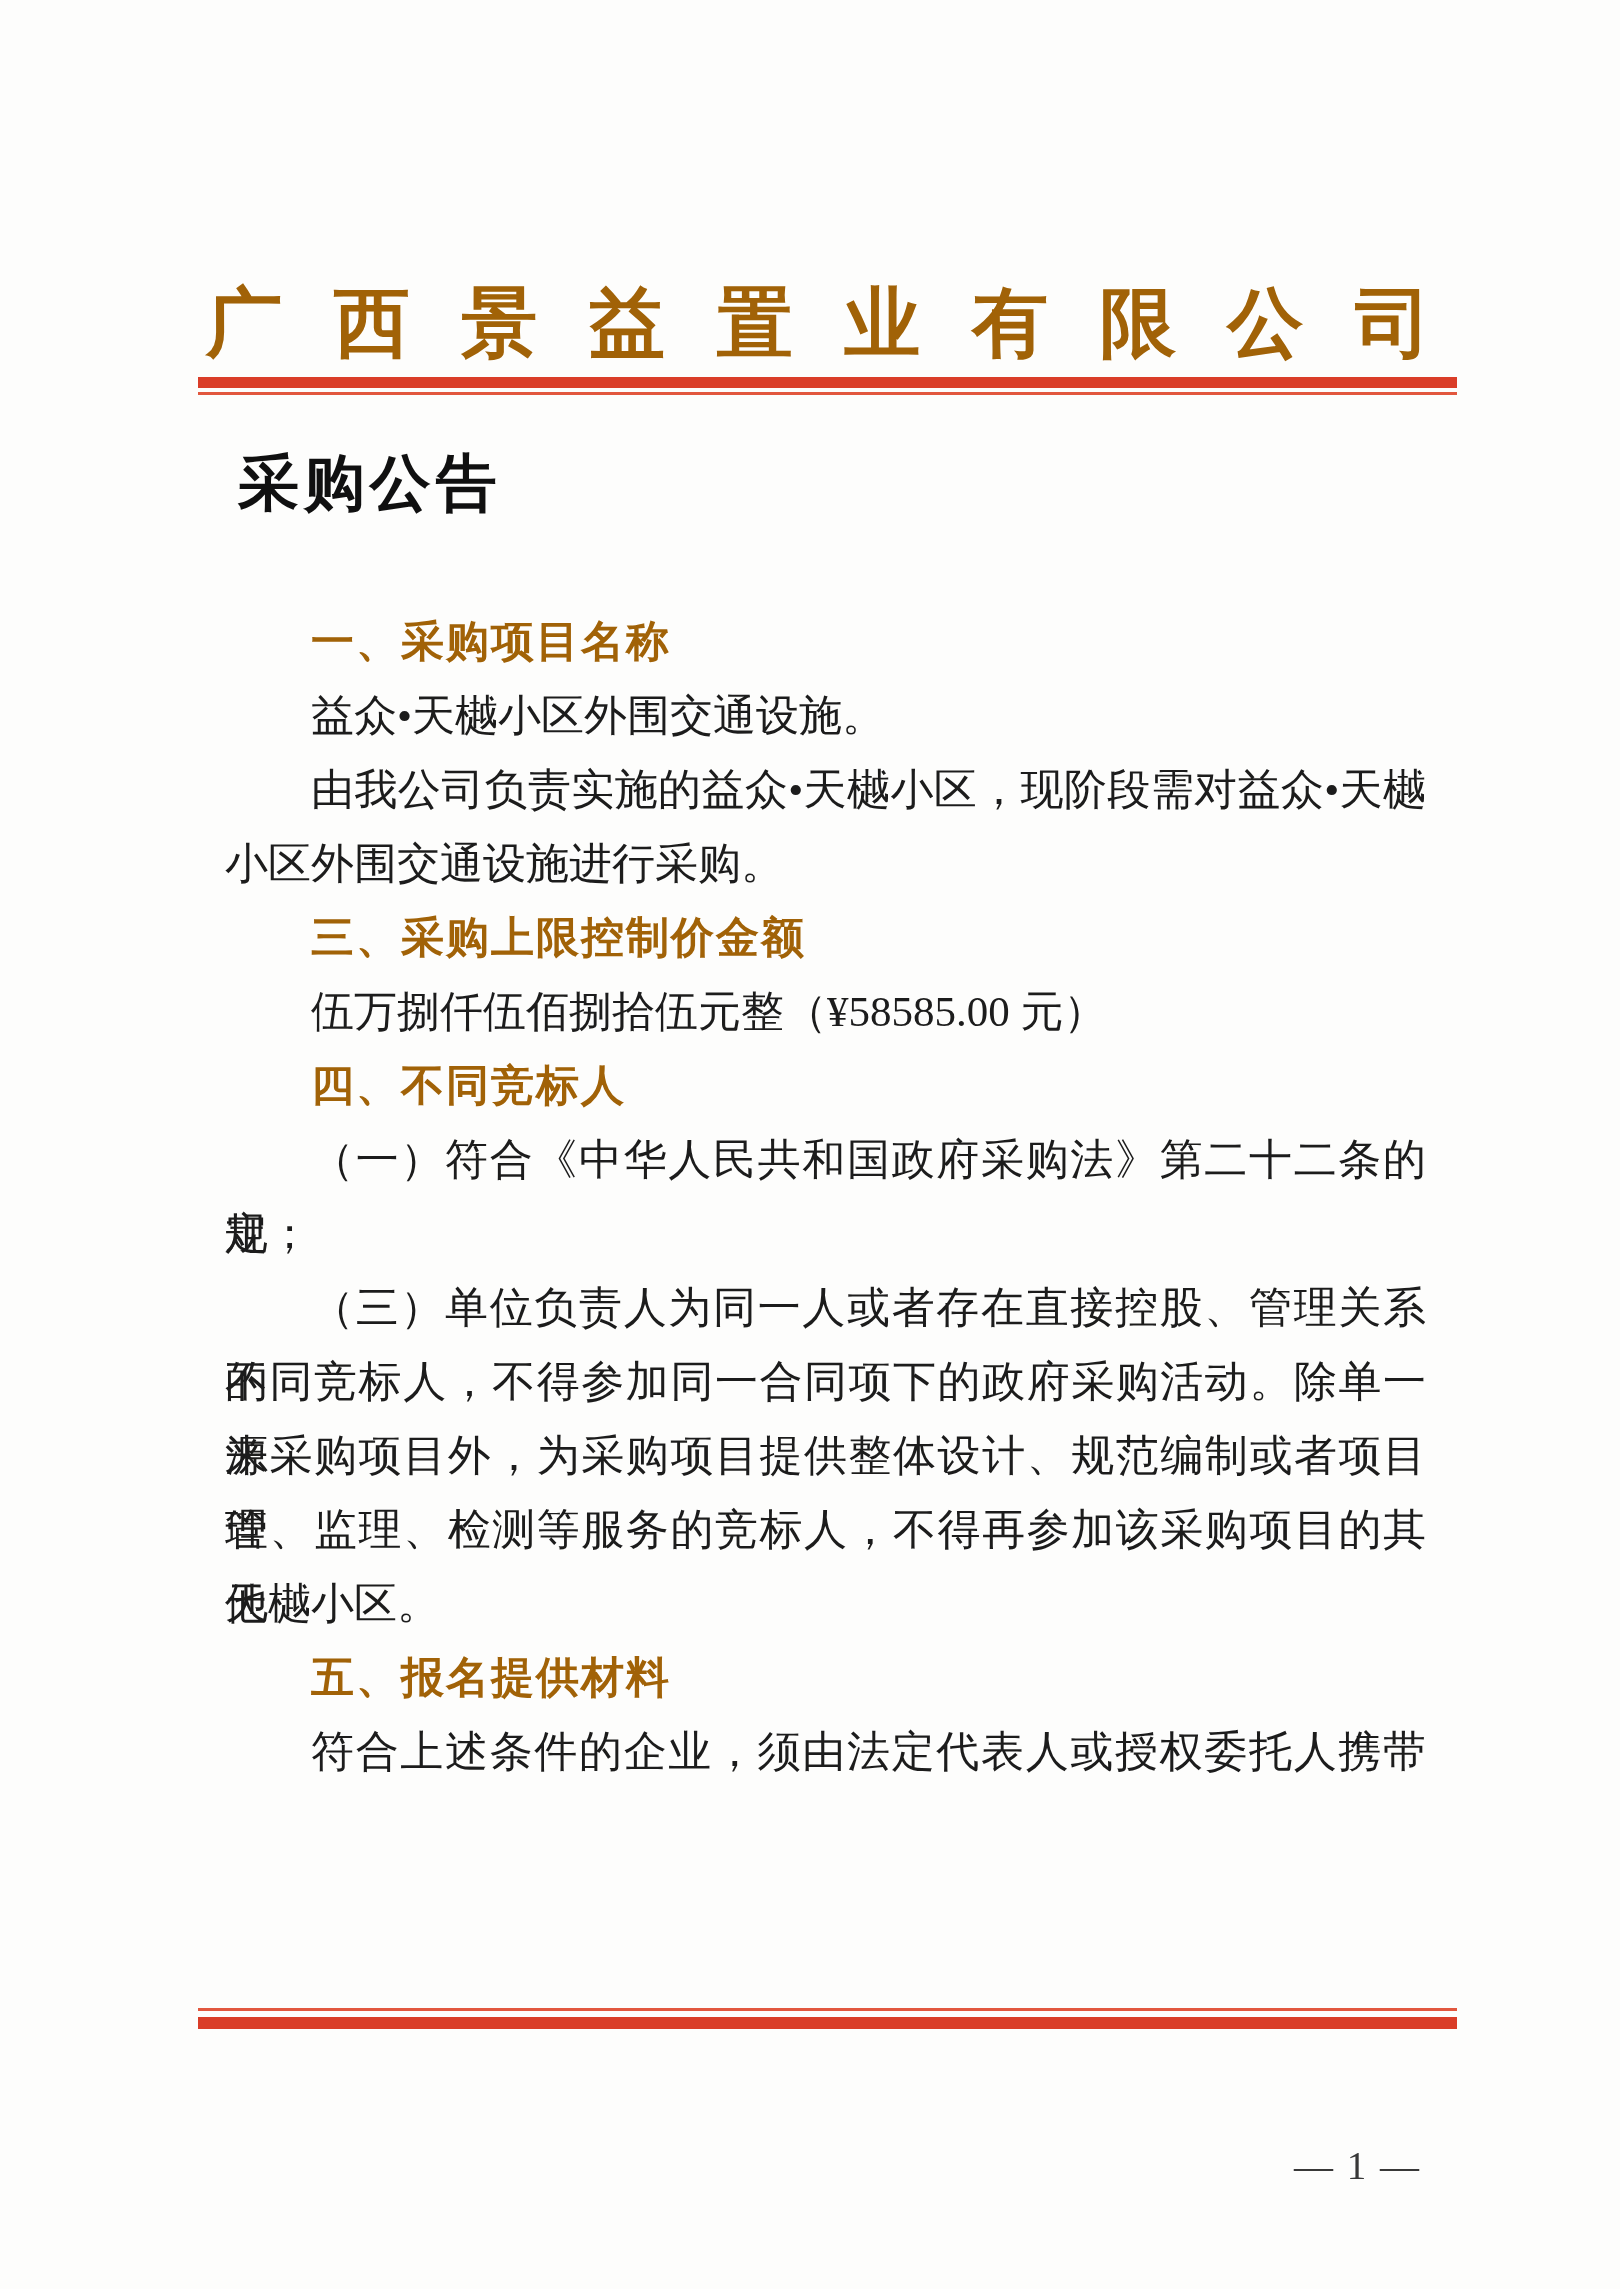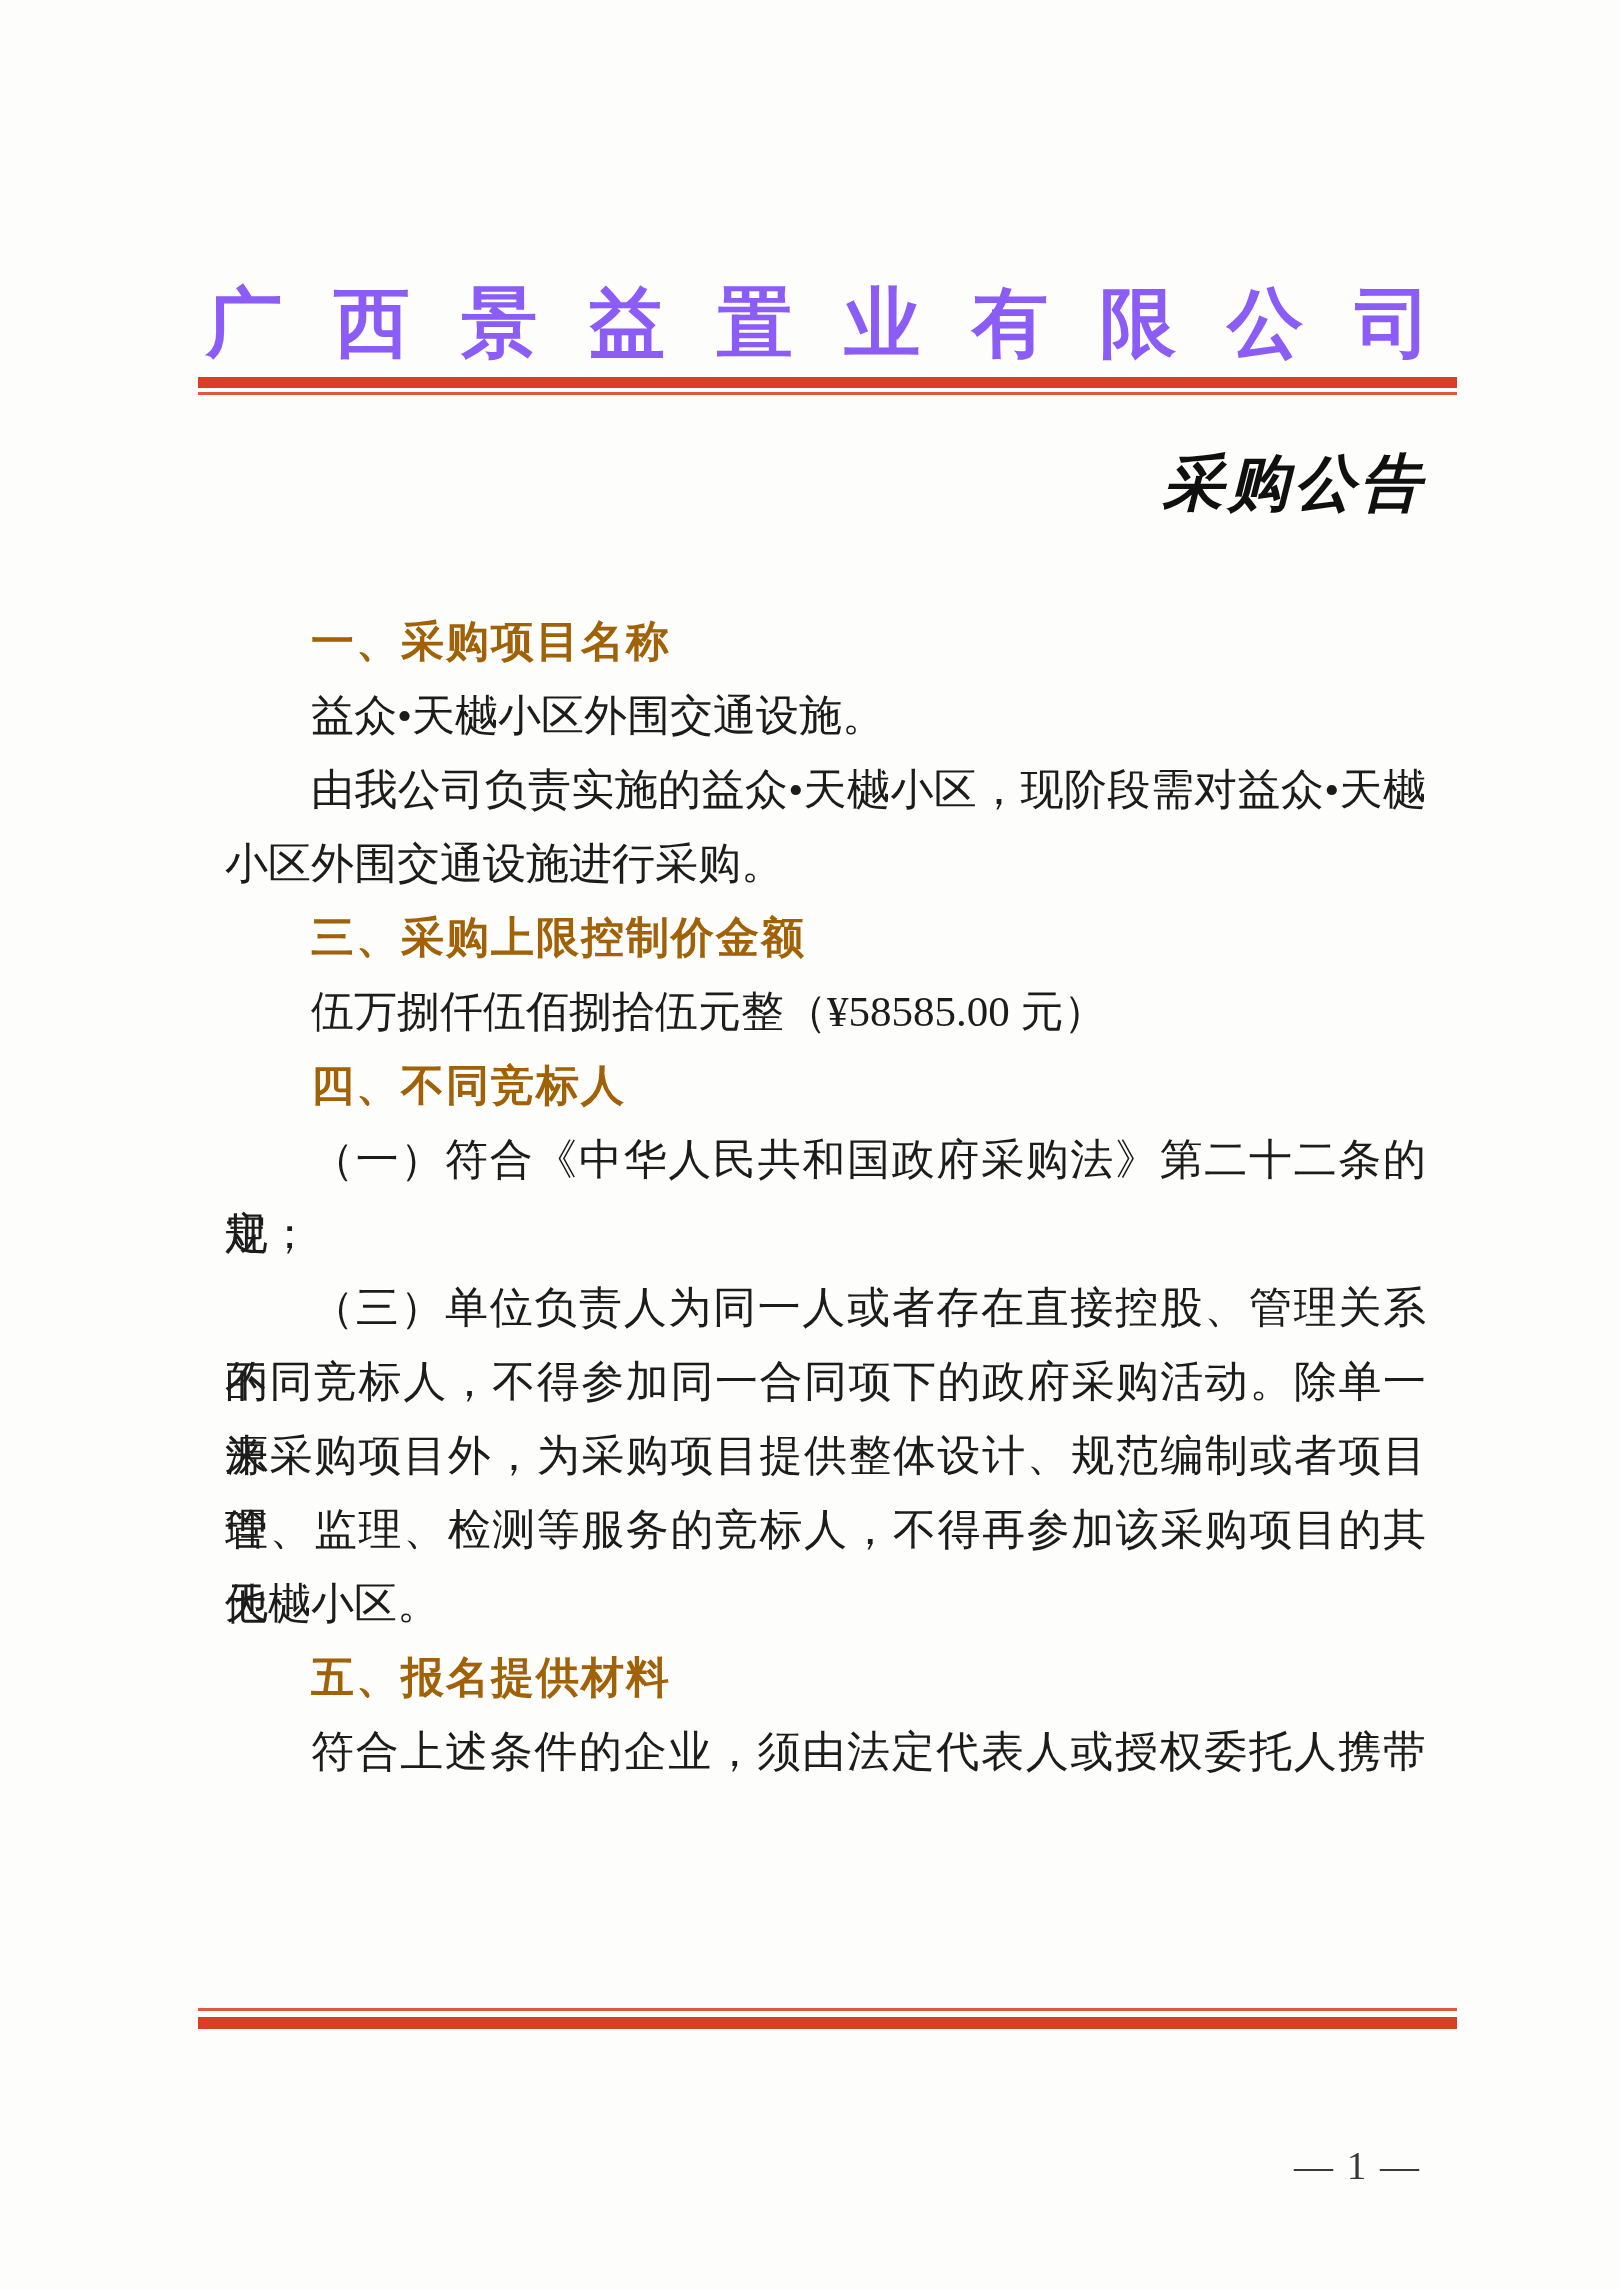--- a/index.html
+++ b/index.html
@@ -8,38 +8,37 @@
     width:1620px;height:2290px;
     margin:0 auto;
     background:#fdfdfc;
     font-family:"Liberation Serif", serif;
     overflow:hidden;
   }
   
   .letterhead{
     position:absolute;left:206px;top:282px;width:1225px;
     font-size:76px;line-height:1.1;font-weight:700;
-    color:#8b5cf6;
+    color:#a16207;
     text-align:justify;
     text-align-last:justify;
     font-family:"Liberation Serif", serif;
   }
   .rule{position:absolute;left:198px;width:1259px;}
   .rule-thick-top{top:377px;height:10.8px;background:#da3d28;}
   .rule-thin-top{top:392px;height:2.9px;background:#e2573e;}
   .rule-thin-bottom{top:2008px;height:2.9px;background:#e2573e;}
   .rule-thick-bottom{top:2017px;height:11.8px;background:#da3d28;}
 
   .doc-title{
-    position:absolute;left:225px;top:443px;width:1201px;
-    text-align:right;
+    position:absolute;left:238px;top:443px;width:1201px;
+    text-align:left;
     font-size:61px;font-weight:700;color:#101010;
     letter-spacing:4.9px;
     font-family:"Liberation Serif", serif;
-    font-style:italic;
   }
 
   .body-text{
     position:absolute;left:225px;top:605px;width:1201px;
     font-size:43px;color:#1c1c1c;
   }
   .body-text p{
     margin:0;height:74px;line-height:74px;
     font-family:"Liberation Serif", serif;
   }

